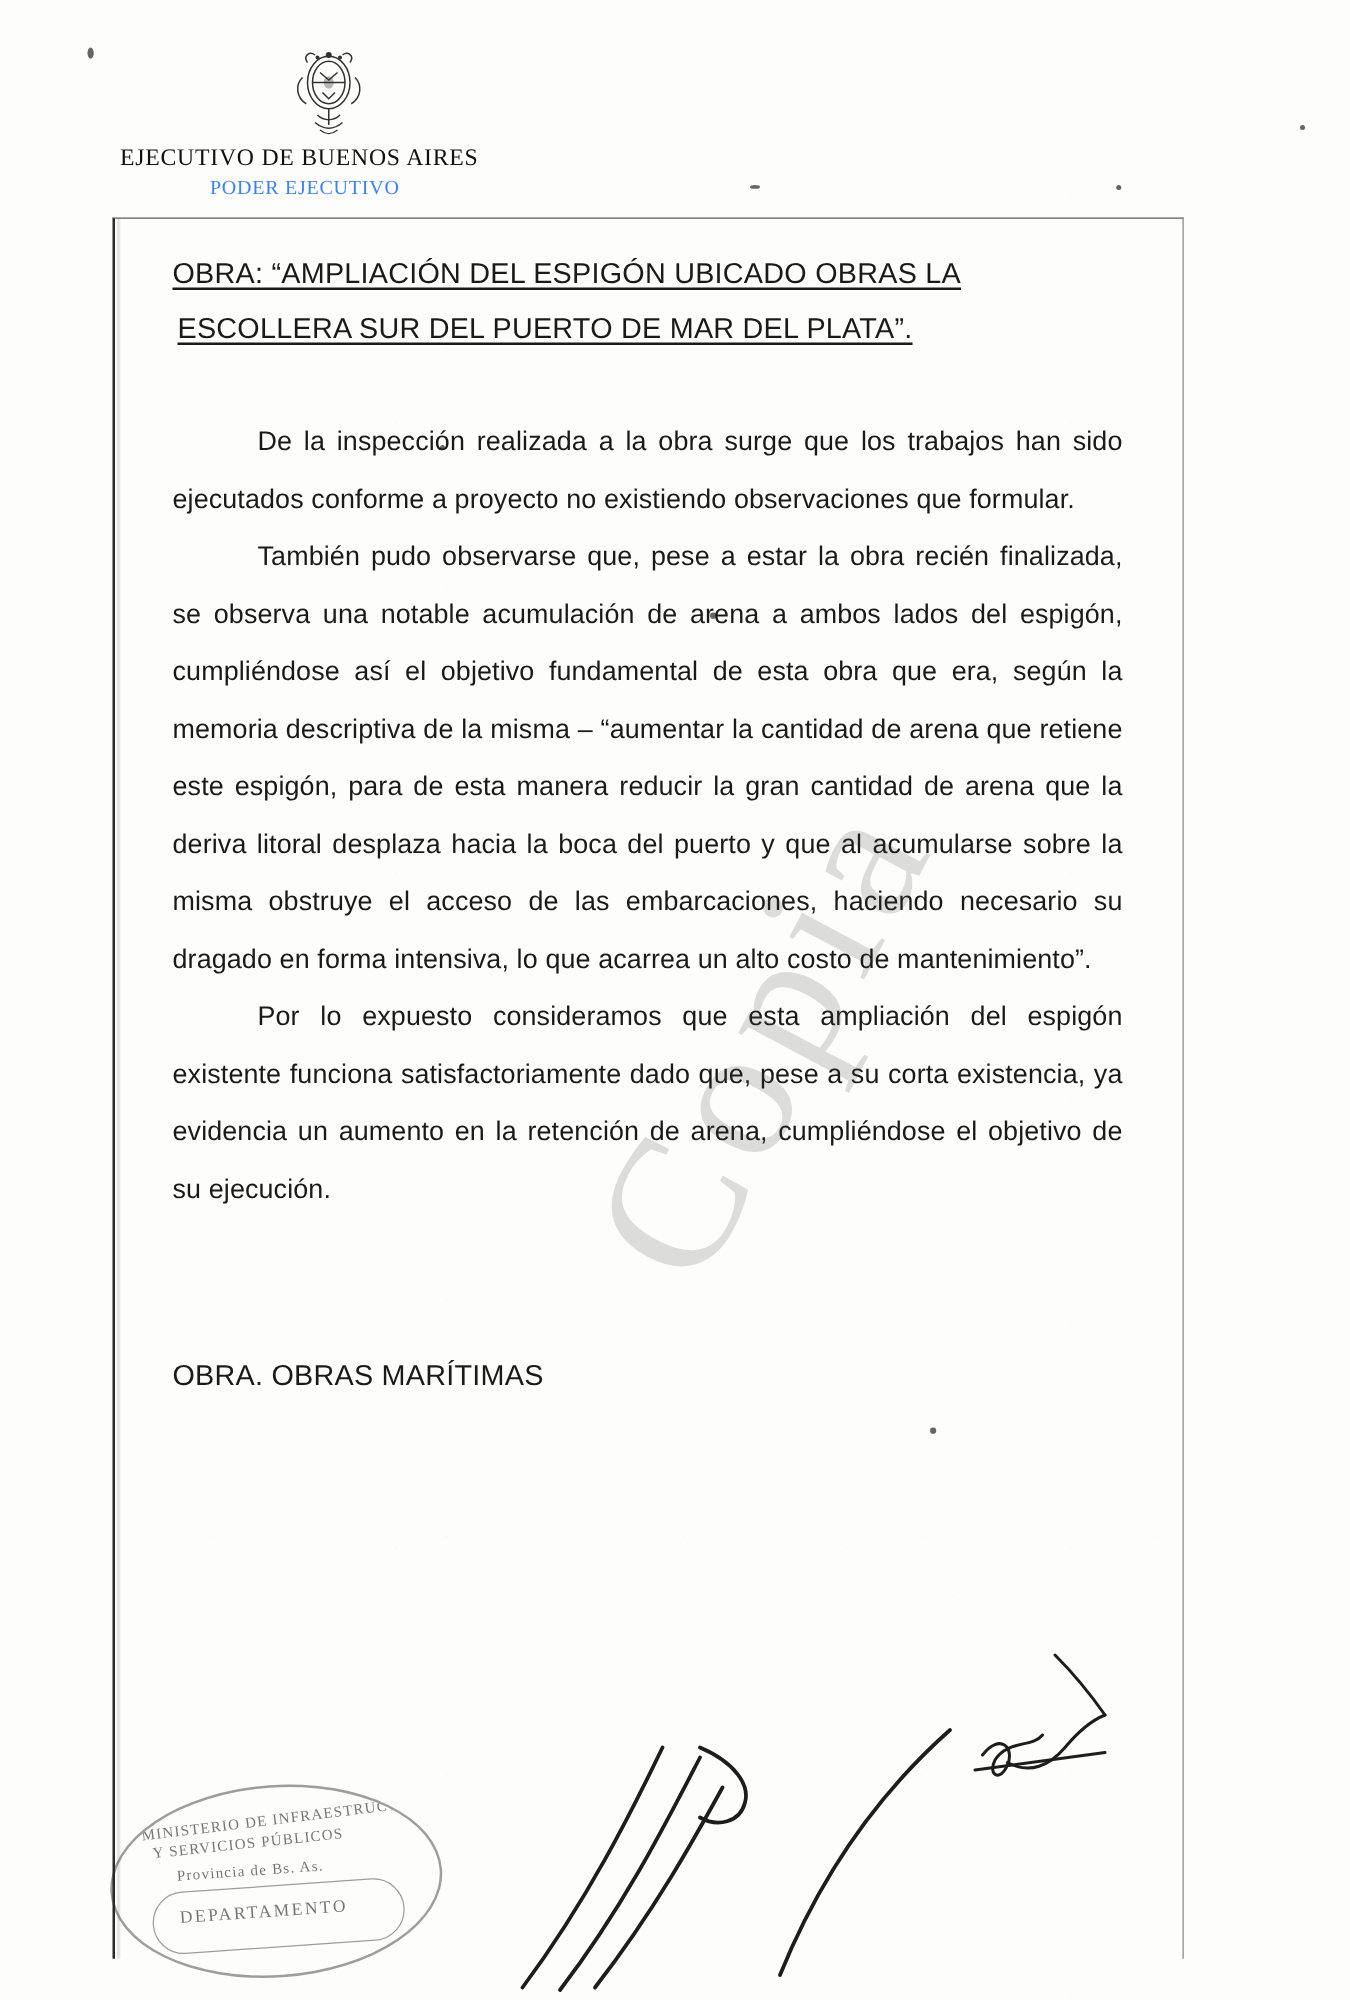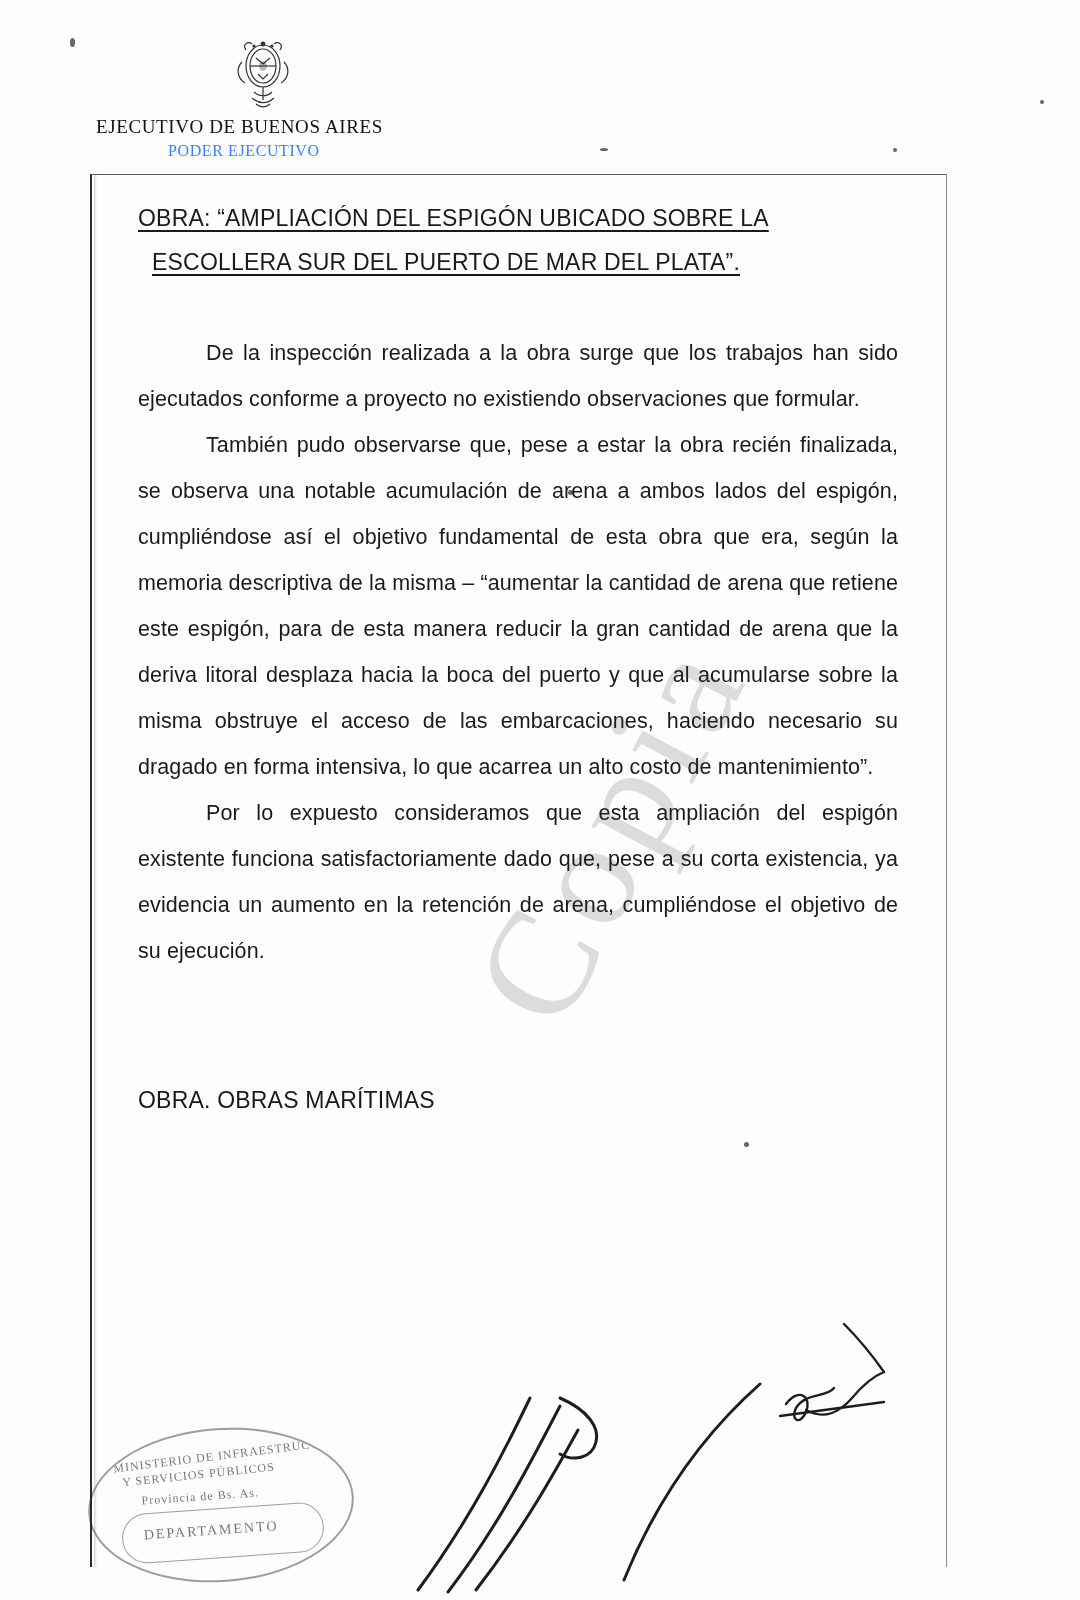--- a/index.html
+++ b/index.html
@@ -103,21 +103,21 @@
     margin-bottom: 14px;
   }
   .subject-line {
     font-size: 23px;
     line-height: 44px;
     text-decoration: underline;
     text-underline-offset: 4px;
     letter-spacing: .2px;
     white-space: nowrap;
   }
-  .subject-line.l2 { margin-left: 14px; }
+  .subject-line.l2 { margin-left: 4px; }
 
   p.para {
     font-size: 21.5px;
     line-height: 46px;
     text-align: justify;
     text-align-last: left;
     margin: 0;
     letter-spacing: .1px;
   }
   p.para.first { margin-top: 46px; text-indent: 68px; }
@@ -242,21 +242,21 @@
 
   <div class="letterhead">
     <div class="line1">EJECUTIVO DE BUENOS AIRES</div>
     <div class="line2">PODER EJECUTIVO</div>
   </div>
 
   <div class="frame"></div>
 
   <div class="doc">
 
-    <div class="subject-line">OBRA: “AMPLIACIÓN DEL ESPIGÓN UBICADO SOBRE LA</div>
+    <div class="subject-line">OBRA: “AMPLIACIÓN DEL ESPIGÓN UBICADO OBRAS LA</div>
     <div class="subject-line l2">ESCOLLERA SUR DEL PUERTO DE MAR DEL PLATA”.</div>
 
     <p class="para first">De la inspección realizada a la obra surge que los trabajos han sido ejecutados conforme a proyecto no existiendo observaciones que formular.</p>
     <p class="para next">También pudo observarse que, pese a estar la obra recién finalizada, se observa una notable acumulación de arena a ambos lados del espigón, cumpliéndose así el objetivo fundamental de esta obra que era, según la memoria descriptiva de la misma – “aumentar la cantidad de arena que retiene este espigón, para de esta manera reducir la gran cantidad de arena que la deriva litoral desplaza hacia la boca del puerto y que al acumularse sobre la misma obstruye el acceso de las embarcaciones, haciendo necesario su dragado en forma intensiva, lo que acarrea un alto costo de mantenimiento”.</p>
     <p class="para next">Por lo expuesto consideramos que esta ampliación del espigón existente funciona satisfactoriamente dado que, pese a su corta existencia, ya evidencia un aumento en la retención de arena, cumpliéndose el objetivo de su ejecución.</p>
 
     <div class="signoff">
       <div>OBRA. OBRAS MARÍTIMAS</div>
     </div>
   </div>

